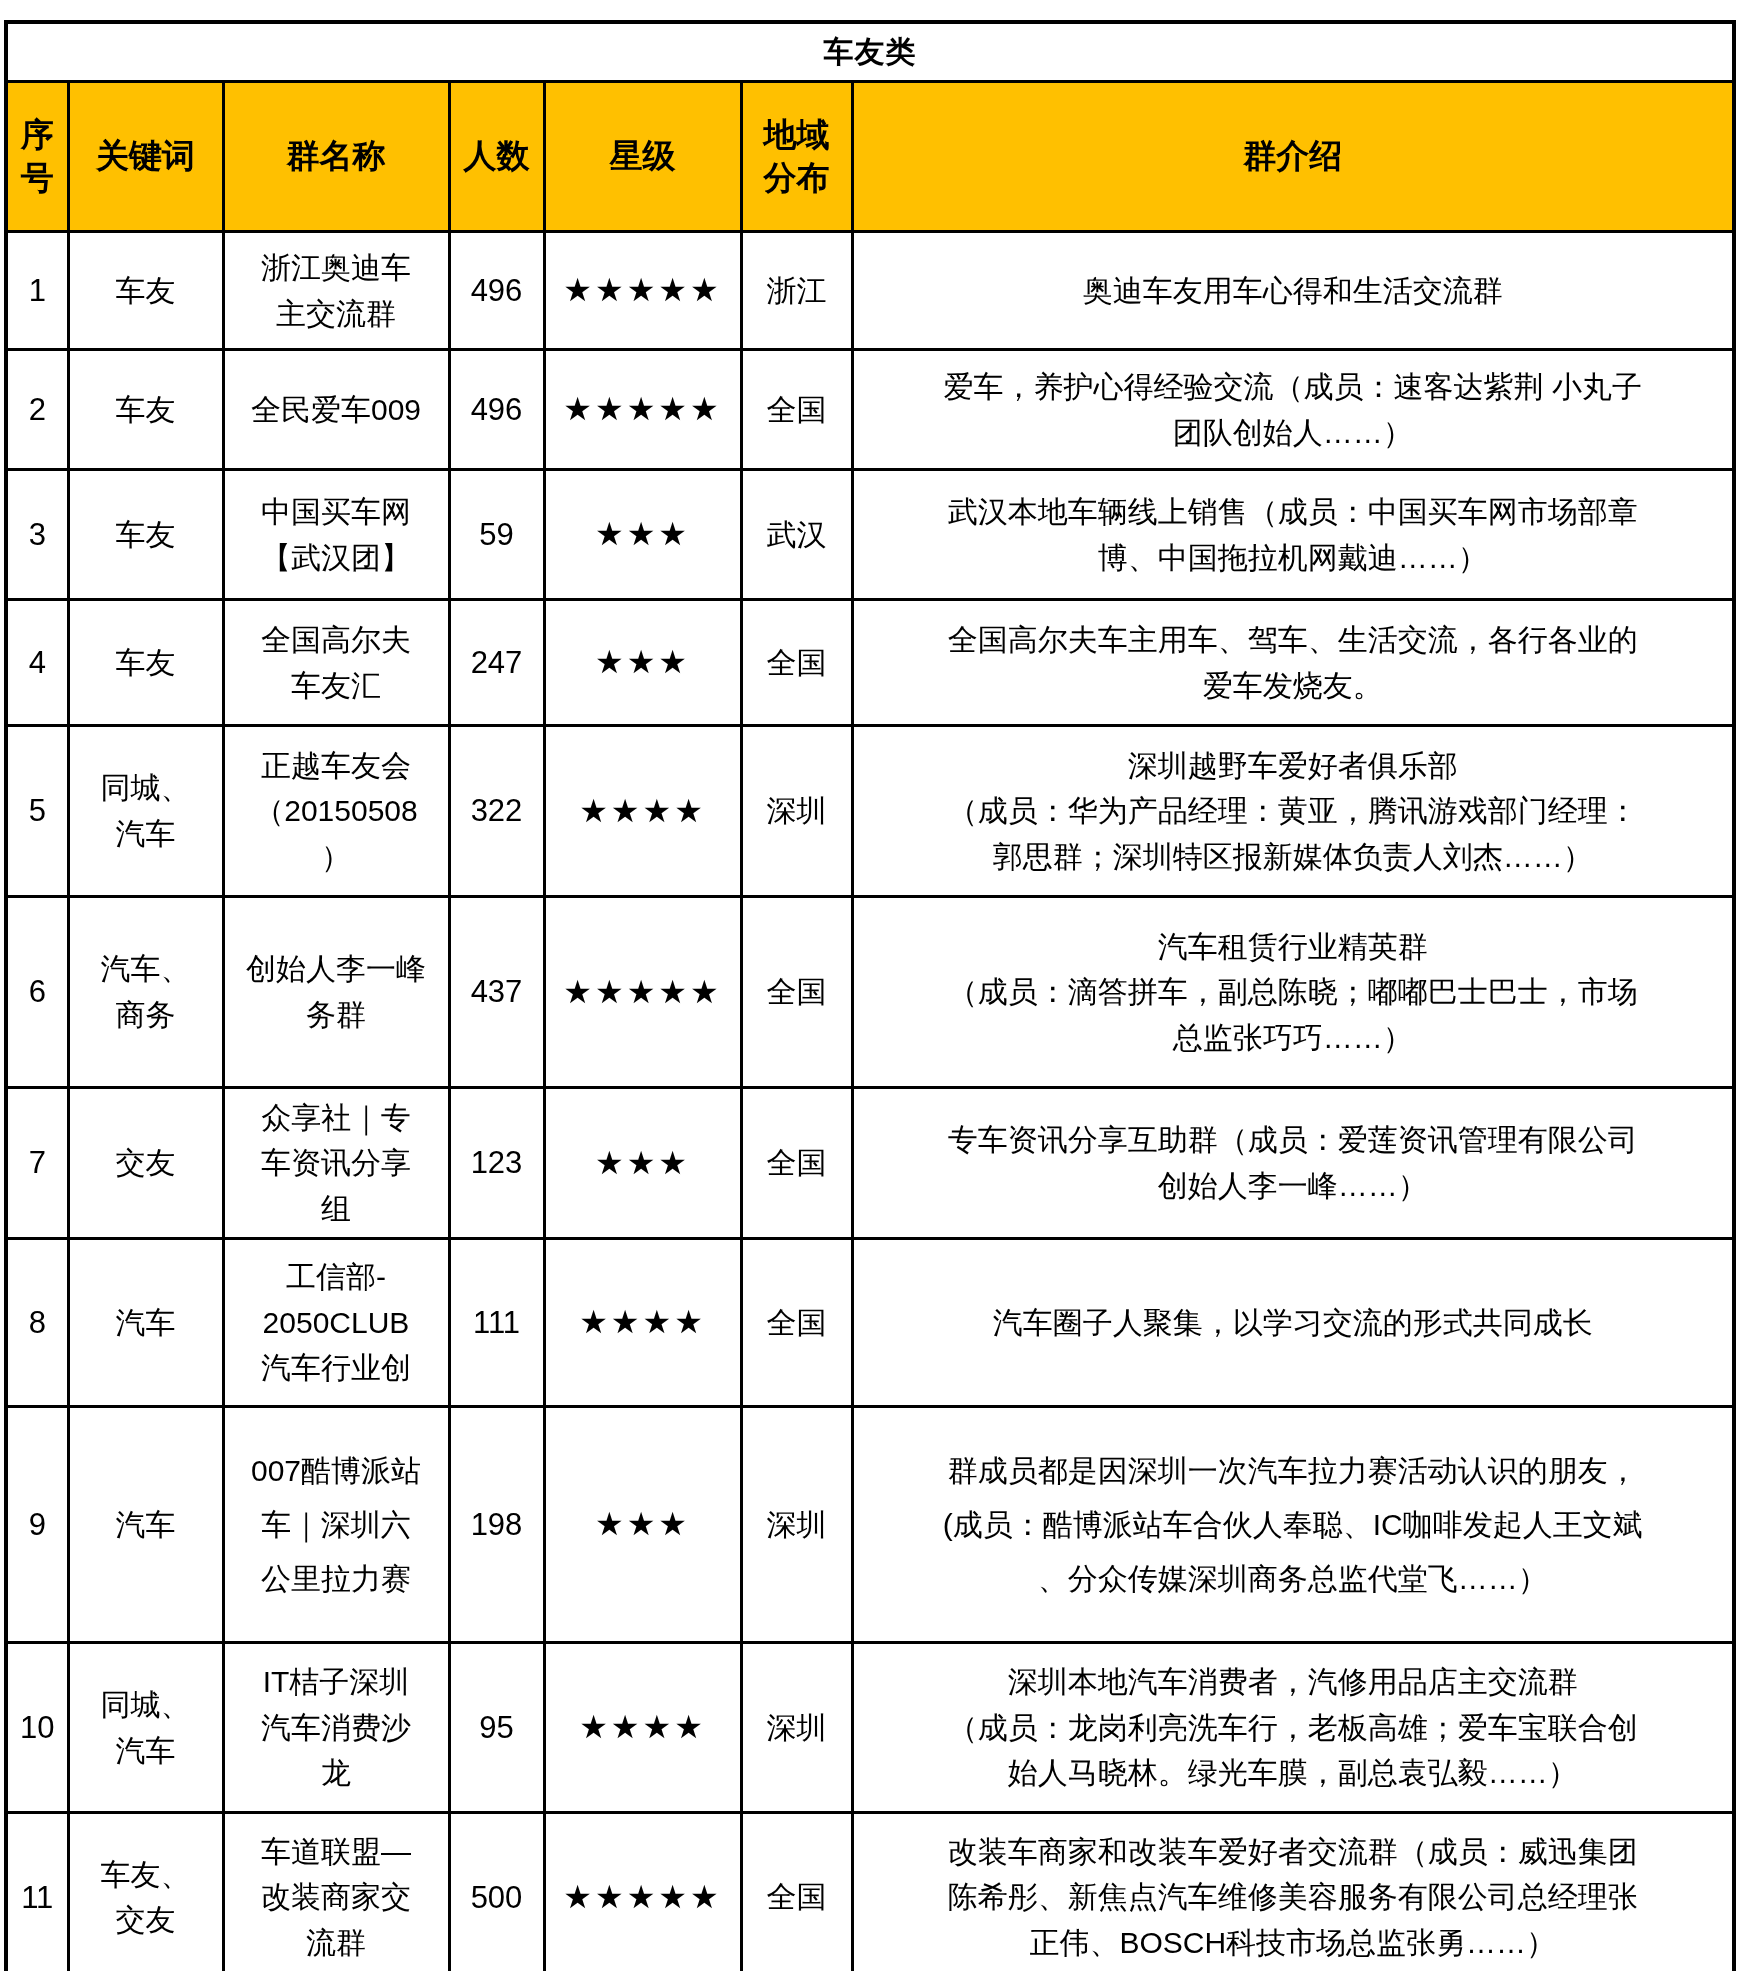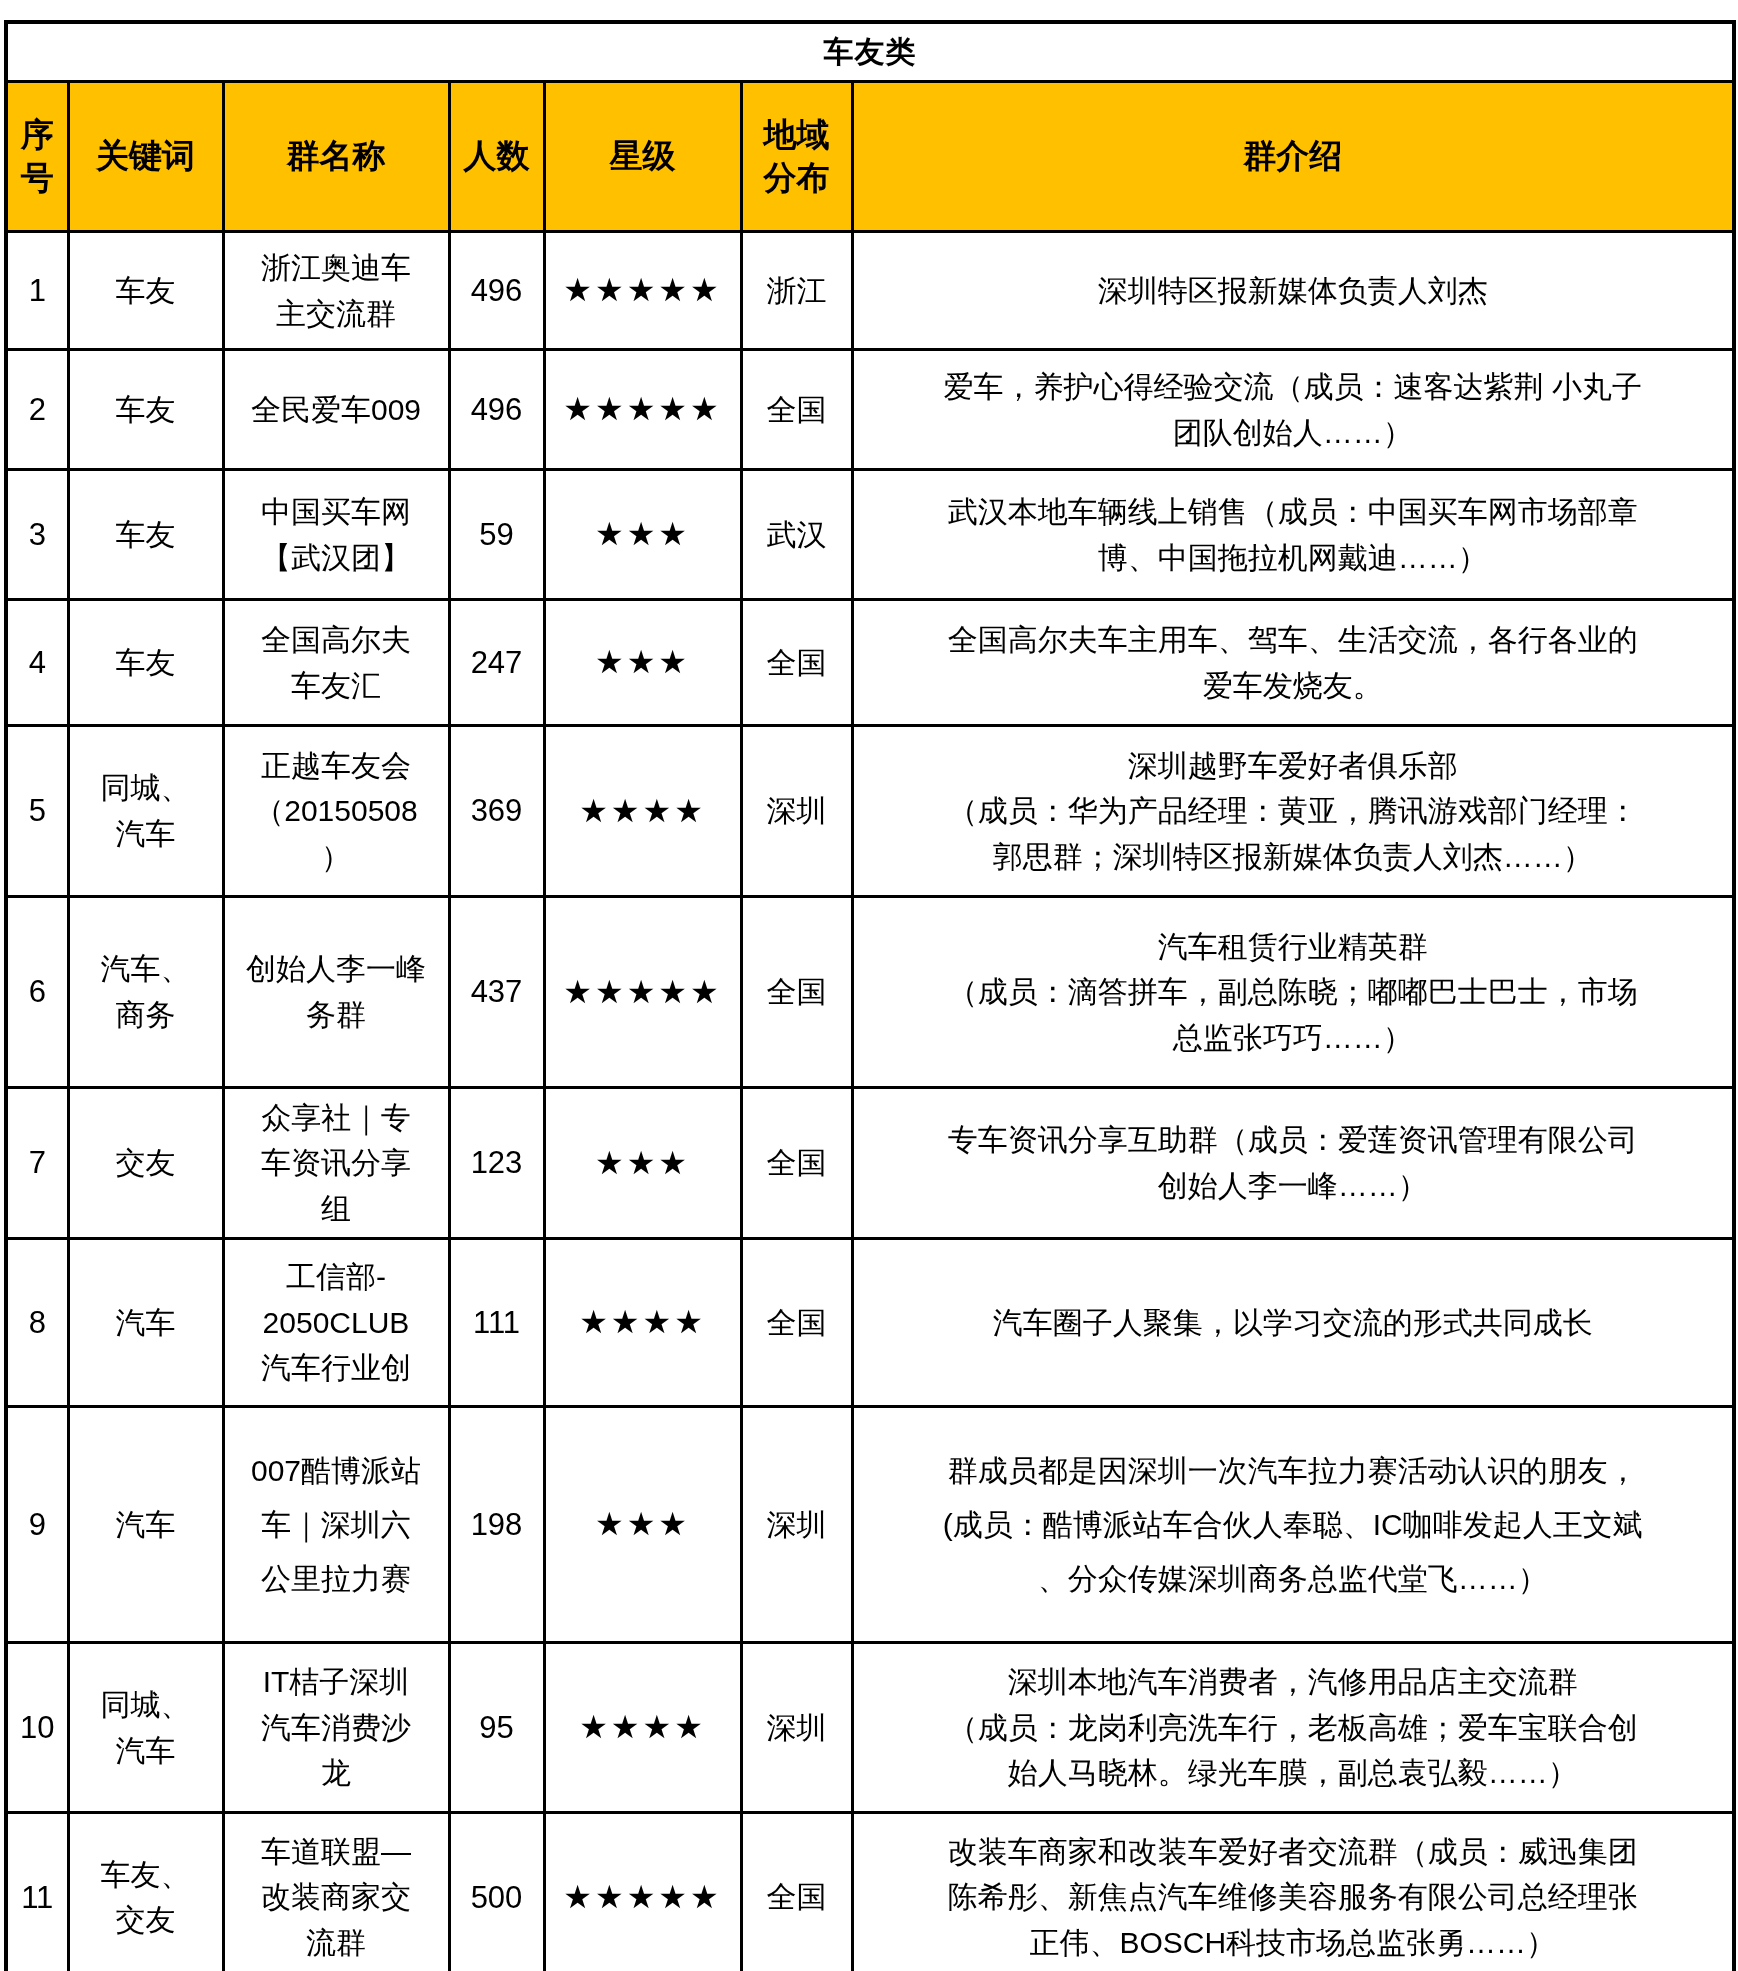--- a/index.html
+++ b/index.html
@@ -81,21 +81,21 @@
   </tr>
 
   <tr style="height:118px">
     <td class="c-no">1</td>
     <td>车友</td>
     <td>浙江奥迪车
 主交流群</td>
     <td class="c-count">496</td>
     <td class="c-stars">★★★★★</td>
     <td>浙江</td>
-    <td>深圳特区报新媒体负责人刘杰</td>
+    <td>奥迪车友用车心得和生活交流群</td>
   </tr>
 
   <tr style="height:120px">
     <td class="c-no">2</td>
     <td>车友</td>
     <td>全民爱车009</td>
     <td class="c-count">496</td>
     <td class="c-stars">★★★★★</td>
     <td>全国</td>
     <td>爱车，养护心得经验交流（成员：速客达紫荆 小丸子
@@ -126,21 +126,21 @@
 爱车发烧友。</td>
   </tr>
 
   <tr style="height:171px">
     <td class="c-no">5</td>
     <td>同城、
 汽车</td>
     <td>正越车友会
 （20150508
 ）</td>
-    <td class="c-count">369</td>
+    <td class="c-count">322</td>
     <td class="c-stars">★★★★</td>
     <td>深圳</td>
     <td>深圳越野车爱好者俱乐部
 （成员：华为产品经理：黄亚，腾讯游戏部门经理：
 郭思群；深圳特区报新媒体负责人刘杰……）</td>
   </tr>
 
   <tr style="height:191px">
     <td class="c-no">6</td>
     <td>汽车、

